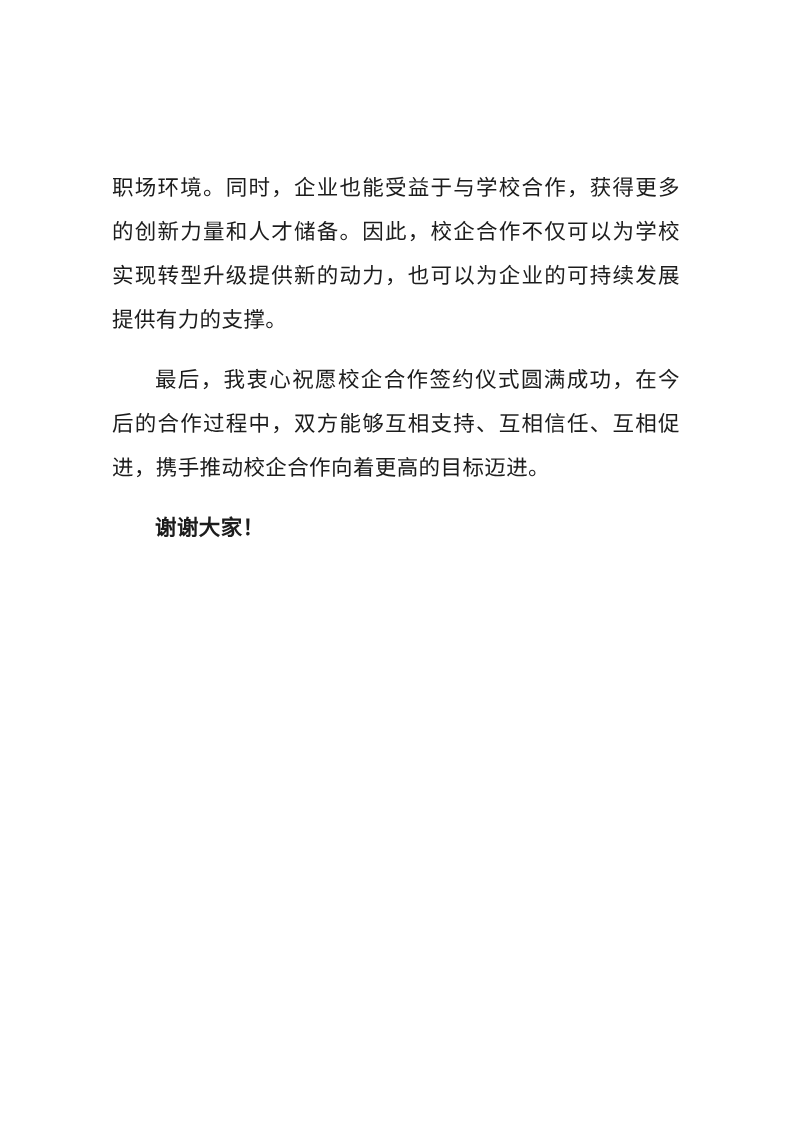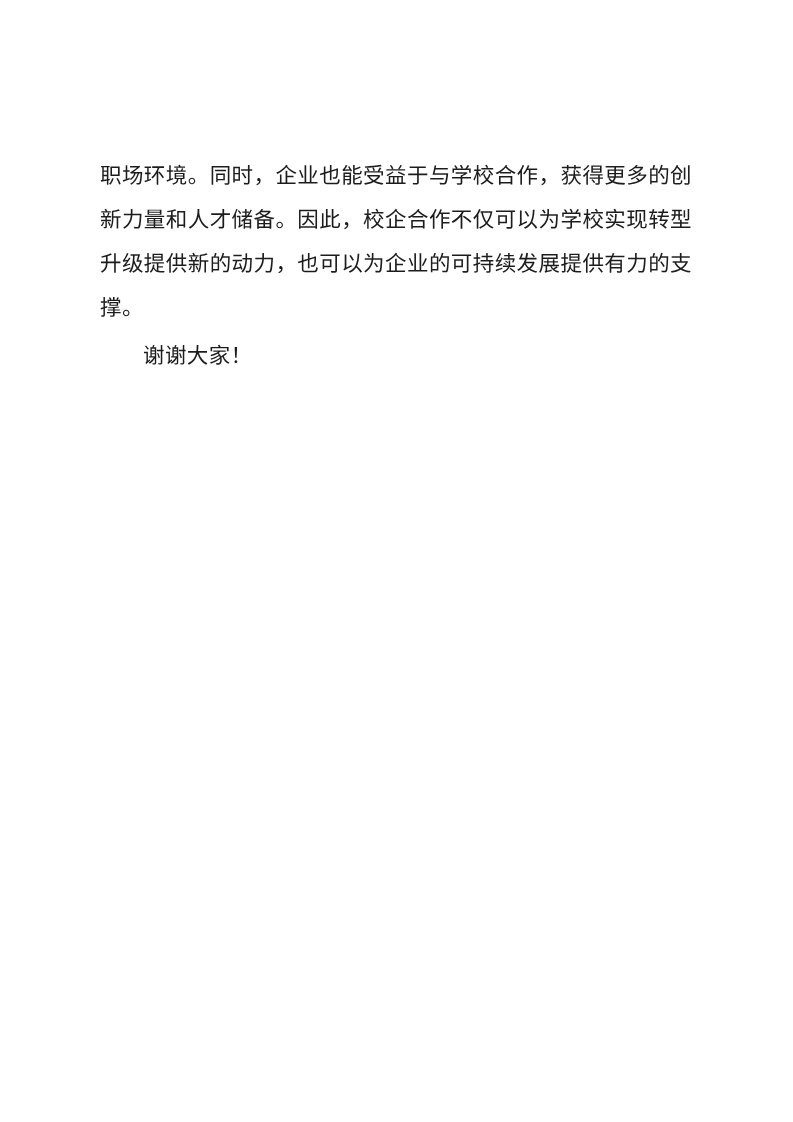--- a/index.html
+++ b/index.html
@@ -24,33 +24,34 @@
   }
   .doc-body {
     width: 600px;
   }
   .para {
     font-size: 21.5px;
     line-height: 44px;
     letter-spacing: 0.4px;
     text-align: justify;
     text-justify: inter-ideograph;
-    margin: 4px;
+    margin: 16px;
     color: #1c1c1c;
     font-family: "Liberation Serif", "DejaVu Serif", serif;
   }
   .para.indent {
     text-indent: 2em;
   }
   .para.closing {
     text-indent: 2em;
-    font-weight: normal;
+    font-weight: bold;
   }
 </style>
 </head>
 <body>
 
 <div class="page">
   <div class="doc-body">
     <p class="para">职场环境。同时，企业也能受益于与学校合作，获得更多的创新力量和人才储备。因此，校企合作不仅可以为学校实现转型升级提供新的动力，也可以为企业的可持续发展提供有力的支撑。</p>
+    <p class="para indent">最后，我衷心祝愿校企合作签约仪式圆满成功，在今后的合作过程中，双方能够互相支持、互相信任、互相促进，携手推动校企合作向着更高的目标迈进。</p>
     <p class="para closing">谢谢大家！</p>
   </div>
 </div>
 
 </body></html>

